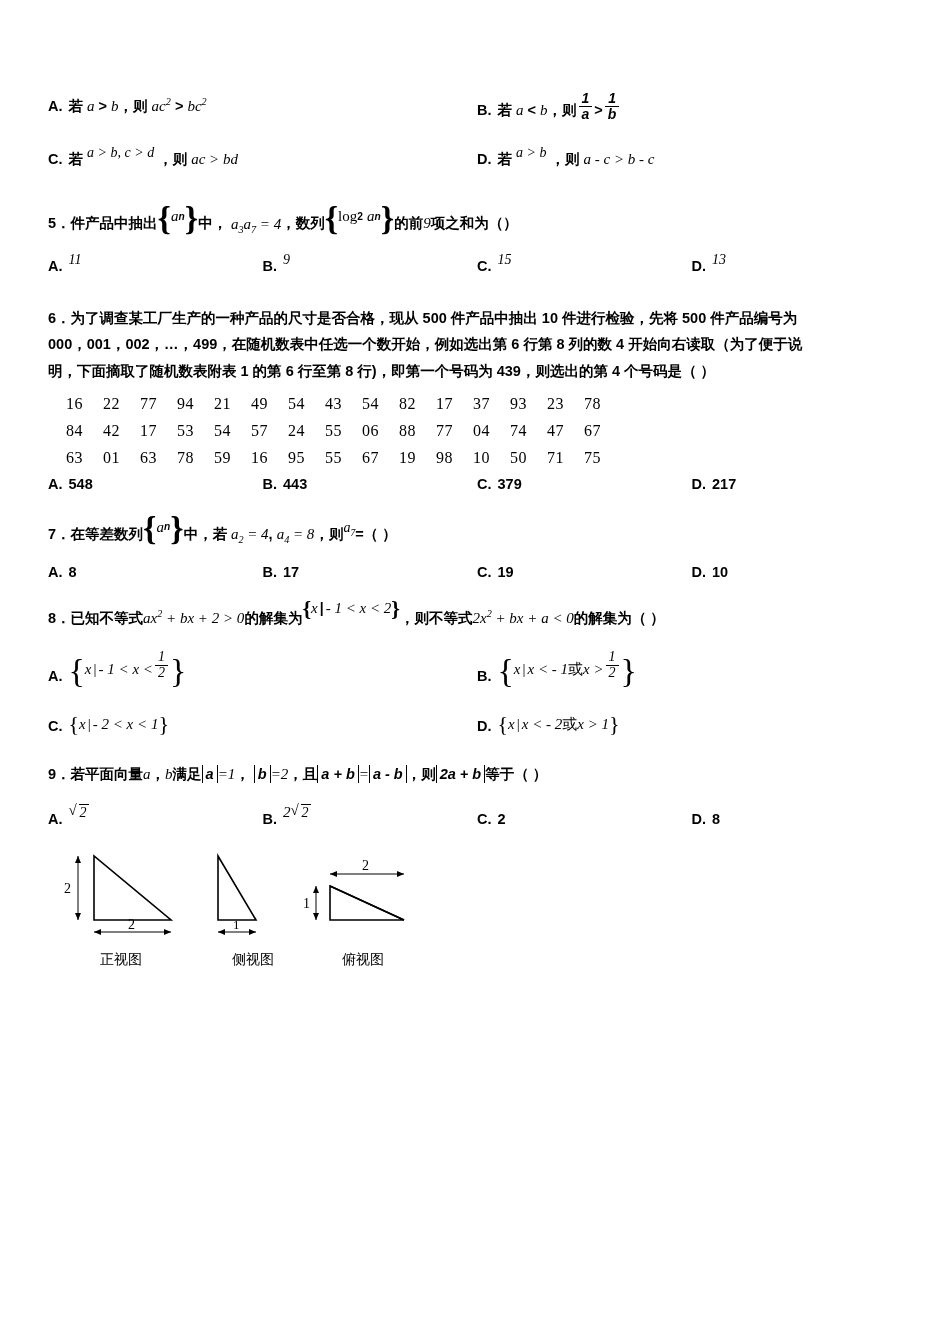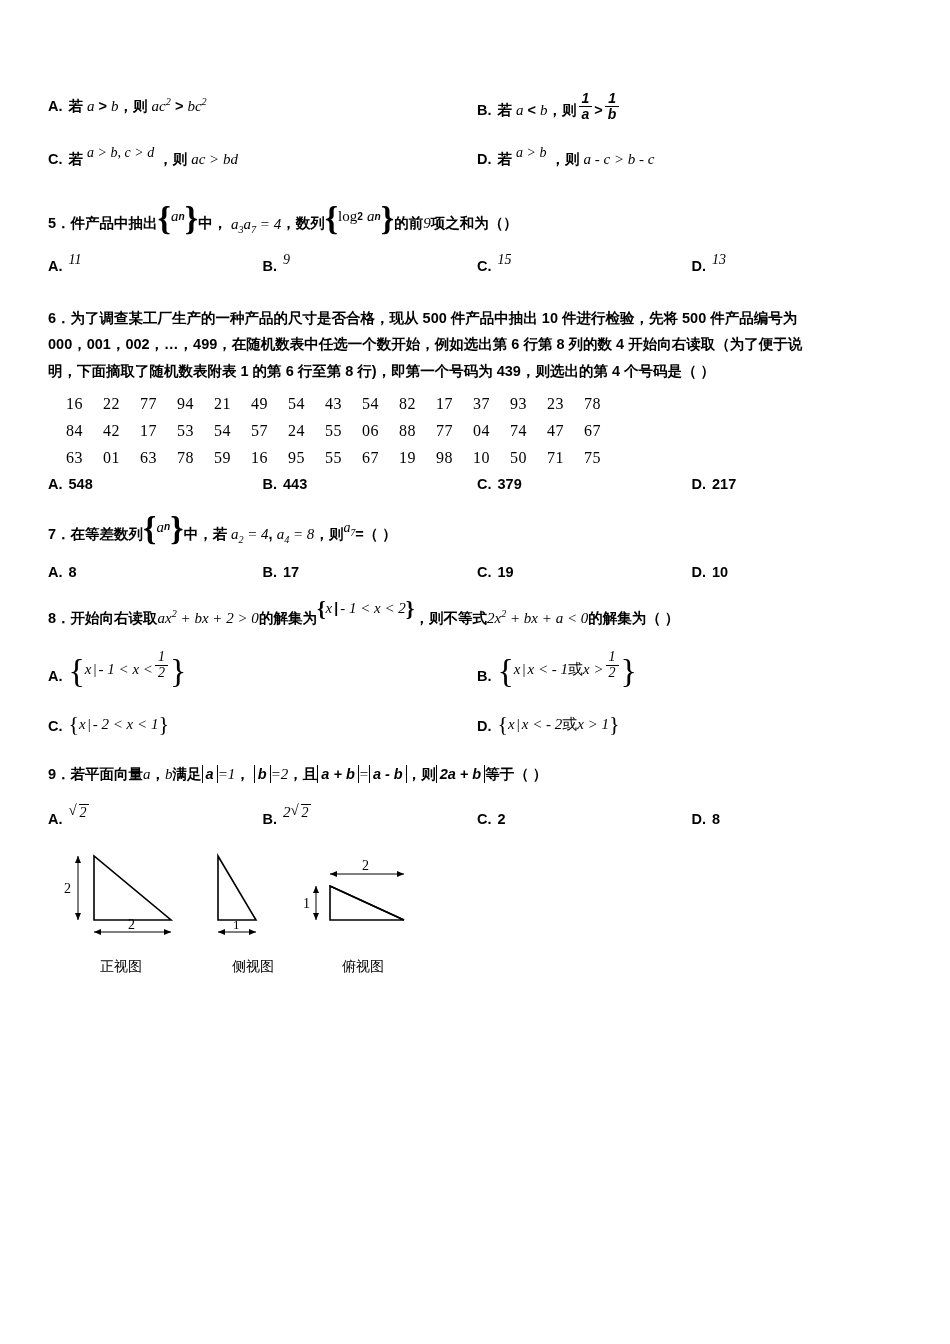--- a/index.html
+++ b/index.html
@@ -170,21 +170,21 @@
   .figures {
     position: relative;
     margin-top: 14px;
     height: 120px;
   }
   .figcap {
     font-family: "Liberation Sans", sans-serif;
     font-size: 14px;
     font-weight: normal;
     text-align: center;
-    margin-top: 10px;
+    margin-top: 3px;
   }
 </style>
 </head>
 <body>
 
 <div class="page">
   <div class="content">
 
     <div class="opts two" style="margin-top:0;">
       <div class="opt">
@@ -343,21 +343,21 @@
         <span class="optlbl">C.</span>
         <span class="qtext">19</span>
       </div>
       <div class="opt">
         <span class="optlbl">D.</span>
         <span class="qtext">10</span>
       </div>
     </div>
 
     <div class="stem" style="margin-top:22px;">
-      <span>8．</span><span>开始向右读取</span><span class="math">ax<sup>2</sup> + bx + 2 &gt; 0</span><span>的解集为</span><span class="setb raised">
+      <span>8．</span><span>已知不等式</span><span class="math">ax<sup>2</sup> + bx + 2 &gt; 0</span><span>的解集为</span><span class="setb raised">
           <span class="brace-l">{</span>
           <span class="math">x</span>
           <span class="bar">|</span>
           <span class="math">- 1 &lt; x &lt; 2</span>
           <span class="brace-r">}</span>
         </span><span>，则不等式</span><span class="math">2x<sup>2</sup> + bx + a &lt; 0</span><span>的解集为（   ）</span>
     </div>
 
     <div class="opts two" style="margin-top:22px;">
       <div class="opt">

